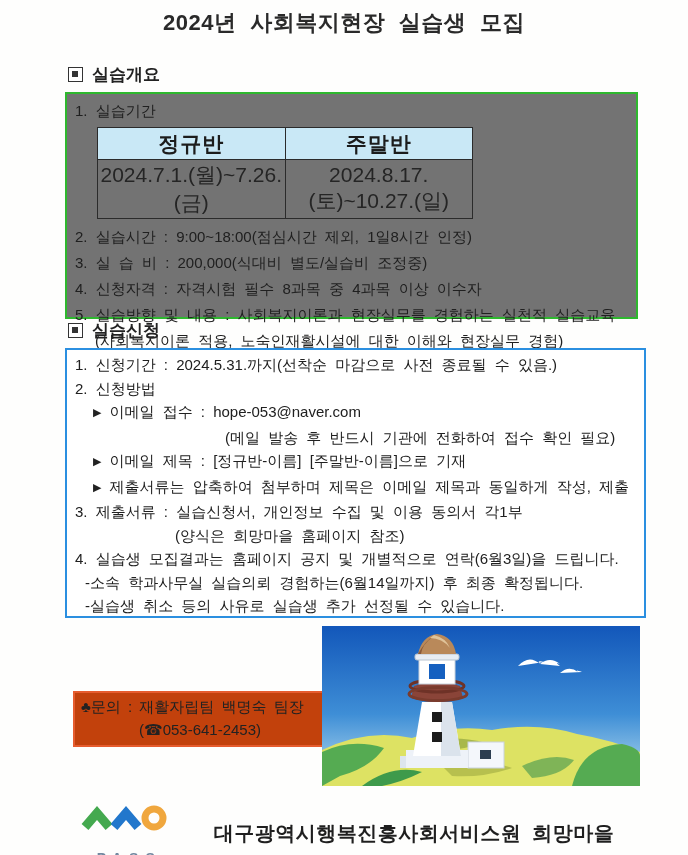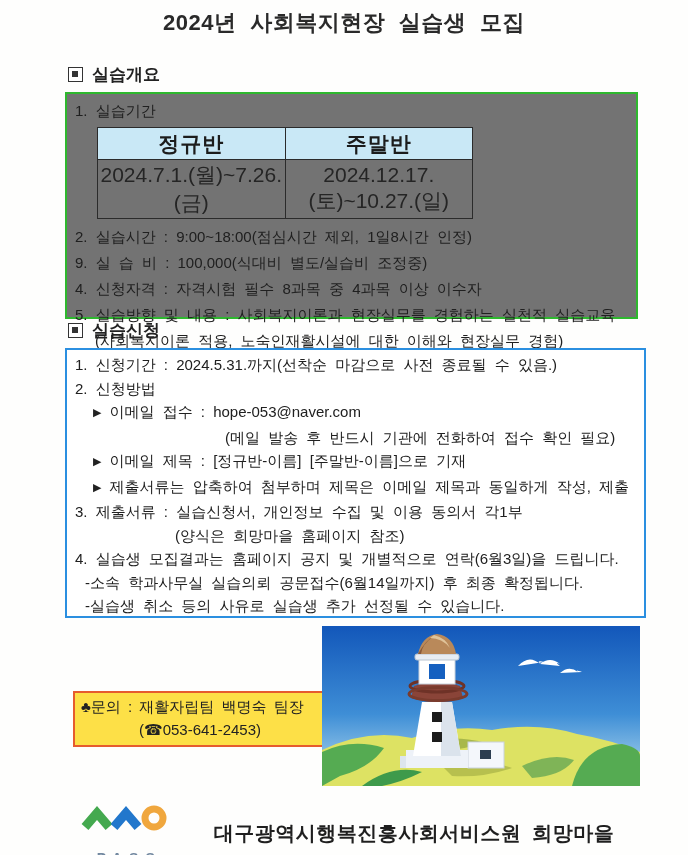--- a/index.html
+++ b/index.html
@@ -54,21 +54,21 @@
     border:1.8px solid #2b2b2b;text-align:center;font-size:21px;
   }
   .period-table th{
     background:var(--table-header-bg,#c9e8f6);height:29px;font-weight:600;
     letter-spacing:1px;color:#1c1c1c;
   }
   .period-table td{height:34px;color:#252525;}
   .contact-box{
     position:absolute;left:73px;top:691px;width:238px;height:48px;
     border:2.5px solid var(--contact-box-border,#e65c2e);
-    padding:2px 6px;background:#fde047;
+    padding:2px 6px;background:#c2410c;
   }
   .contact-box .c-line{font-size:15px;line-height:23px;white-space:nowrap;word-spacing:3px;color:#222;}
   .contact-box .c-line.phone{text-align:center;}
   .lighthouse-wrap{position:absolute;left:322px;top:626px;width:318px;height:160px;}
   .footer{
     position:absolute;top:800px;left:0;width:100%;
     display:flex;justify-content:center;align-items:center;gap:18px;
   }
   .logo-block{display:flex;flex-direction:column;align-items:center;width:104px;}
   .logo-text{
@@ -94,26 +94,26 @@
     <table class="period-table">
       <thead>
         <tr>
           <th>정규반</th>
           <th>주말반</th>
         </tr>
       </thead>
       <tbody>
         <tr>
           <td>2024.7.1.(월)~7.26.(금)</td>
-          <td>2024.12.17.(토)~10.27.(일)</td>
+          <td>2024.8.17.(토)~10.27.(일)</td>
         </tr>
       </tbody>
     </table>
     <div class="line">2. 실습시간 : 9:00~18:00(점심시간 제외, 1일8시간 인정)</div>
-    <div class="line">9. 실 습 비 : 100,000(식대비 별도/실습비 조정중)</div>
+    <div class="line">3. 실 습 비 : 200,000(식대비 별도/실습비 조정중)</div>
     <div class="line">4. 신청자격 : 자격시험 필수 8과목 중 4과목 이상 이수자</div>
     <div class="line">5. 실습방향 및 내용 : 사회복지이론과 현장실무를 경험하는 실천적 실습교육</div>
     <div class="line ind-sub">(사회복지이론 적용, 노숙인재활시설에 대한 이해와 현장실무 경험)</div>
   </div>
 
   <div class="section-head s2">
     <span class="sq-icon"></span>
     <span>실습신청</span>
   </div>
 
@@ -129,21 +129,21 @@
       <span class="arrow-glyph">▶</span>
       <span>이메일 제목 : [정규반-이름] [주말반-이름]으로 기재</span>
     </div>
     <div class="line ind-arrow">
       <span class="arrow-glyph">▶</span>
       <span>제출서류는 압축하여 첨부하며 제목은 이메일 제목과 동일하게 작성, 제출</span>
     </div>
     <div class="line">3. 제출서류 : 실습신청서, 개인정보 수집 및 이용 동의서 각1부</div>
     <div class="line ind-form-note">(양식은 희망마을 홈페이지 참조)</div>
     <div class="line">4. 실습생 모집결과는 홈페이지 공지 및 개별적으로 연락(6월3일)을 드립니다.</div>
-    <div class="line ind-dash">-소속 학과사무실 실습의뢰 공문접수(6월14일까지) 후 최종 확정됩니다.</div>
+    <div class="line ind-dash">-소속 학과사무실 실습의뢰 경험하는(6월14일까지) 후 최종 확정됩니다.</div>
     <div class="line ind-dash">-실습생 취소 등의 사유로 실습생 추가 선정될 수 있습니다.</div>
   </div>
 
   <div class="contact-box">
     <div class="c-line"><span>♣</span><span>문의 : 재활자립팀 백명숙 팀장</span></div>
     <div class="c-line phone"><span>(</span><span>☎</span><span>053-641-2453)</span></div>
   </div>
 
   <div class="lighthouse-wrap">
     <svg width="318" height="160" viewBox="0 0 318 160">

